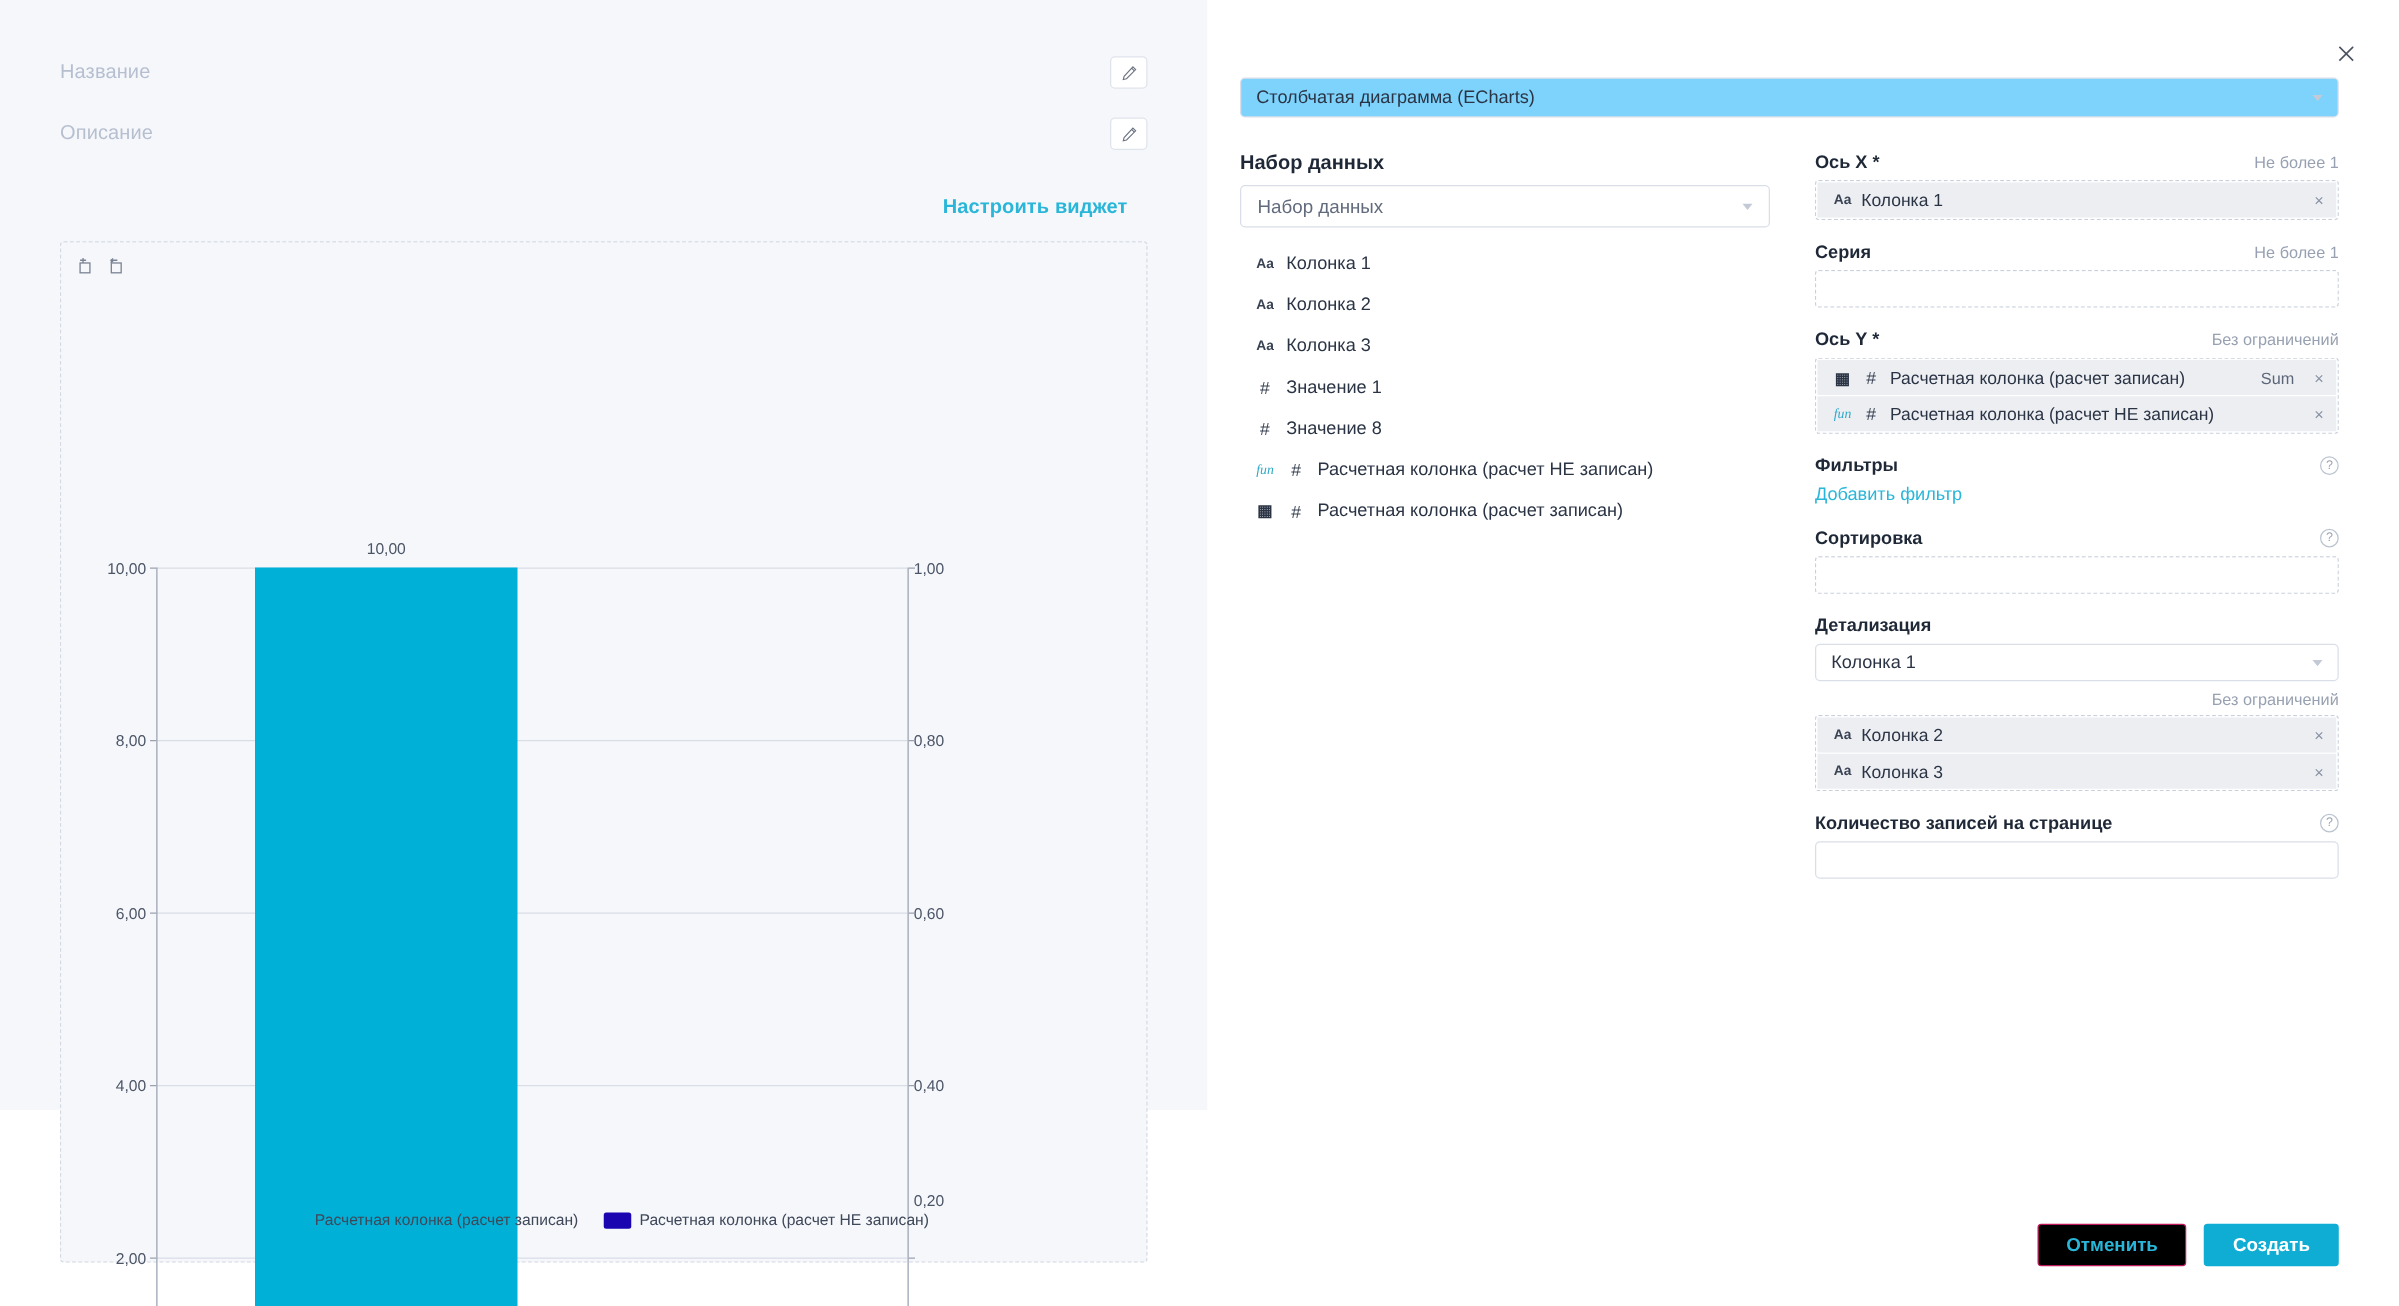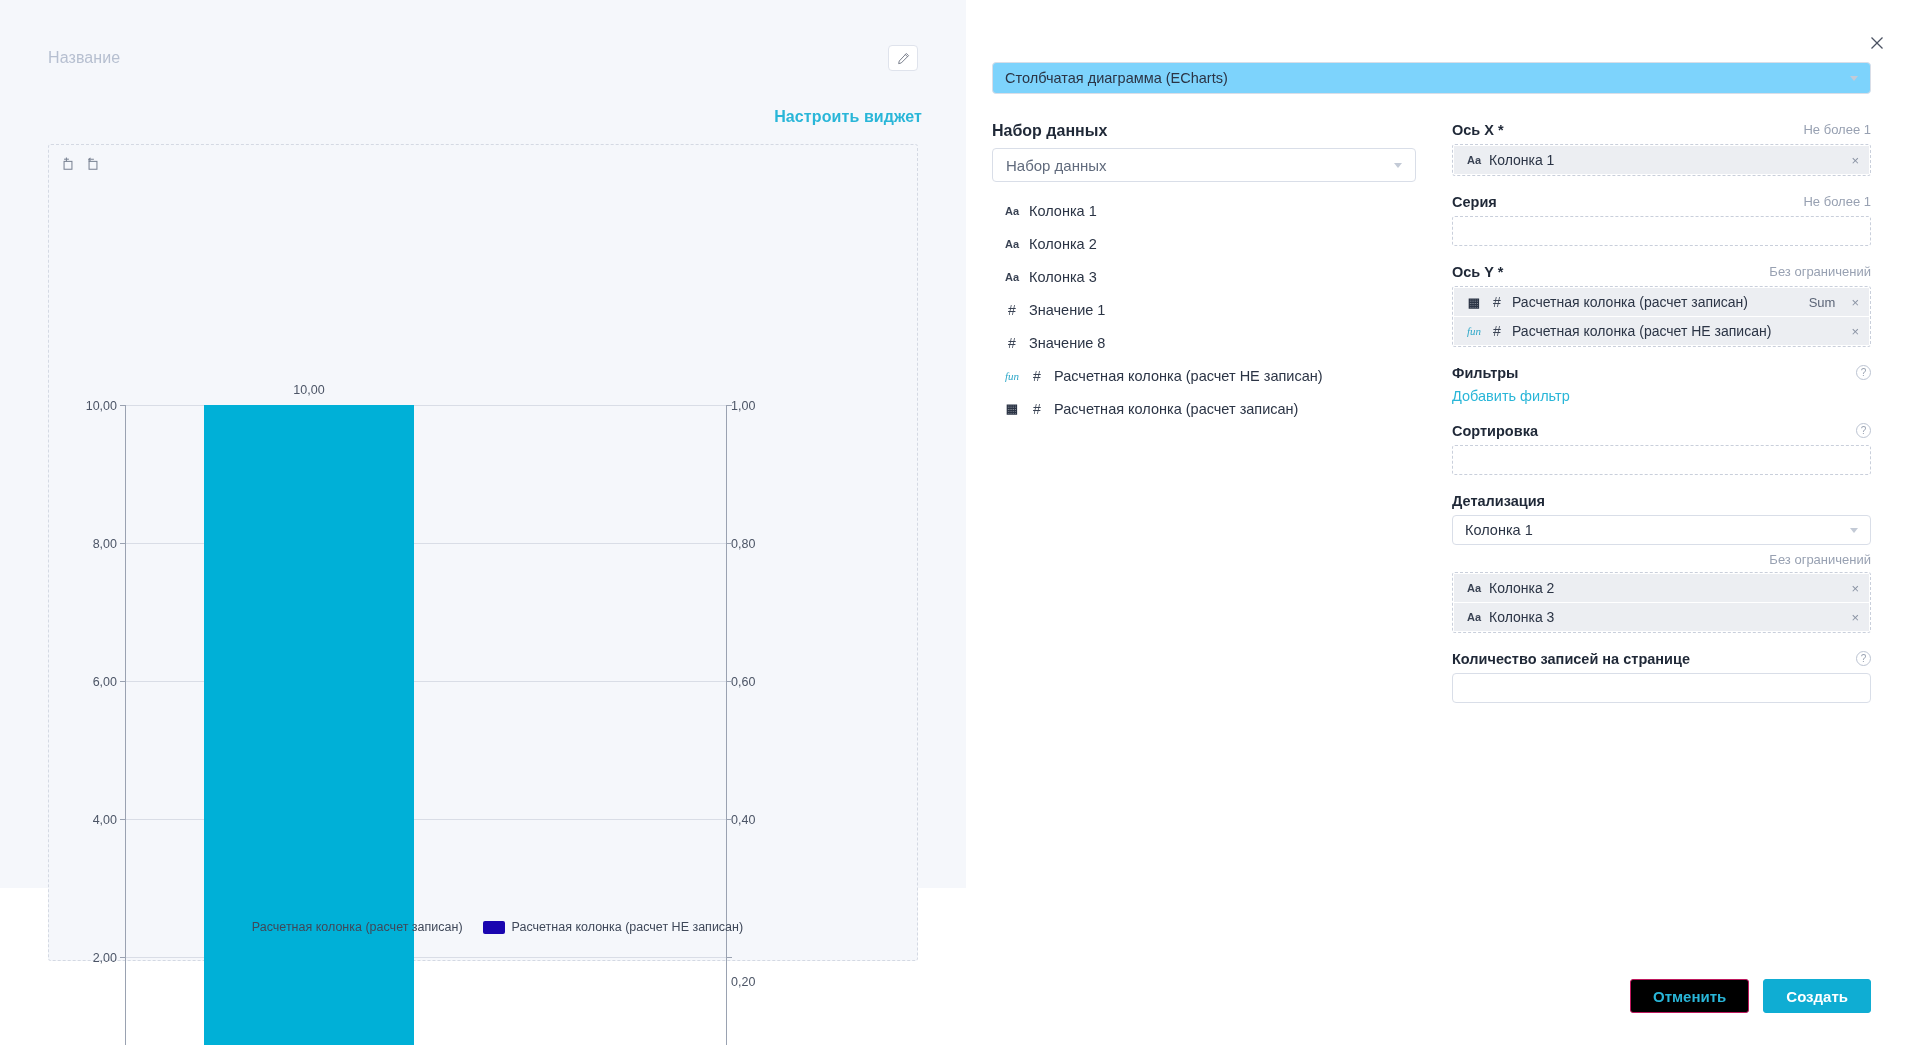--- a/index.html
+++ b/index.html
@@ -32,21 +32,21 @@
     width: 30px; height: 26px;
     background: #ffffff;
     border: 1px solid #dfe3ec;
     border-radius: 4px;
     display: flex; align-items: center; justify-content: center;
     cursor: pointer;
   }
   .icon-btn svg { display: block; }
   .configure-row {
     display: flex; justify-content: flex-end;
-    padding: 0 44px;
+    padding: 0 64px;
     margin-top: 26px;
   }
   .link-accent {
     color: #29b6d8; font-size: 16px; font-weight: 700; cursor: pointer;
     letter-spacing: .1px;
   }
 
   
   .chart-card {
     margin: 18px 48px 0 48px;
@@ -253,20 +253,29 @@
     <div class="pv-row first">
       <span class="pv-placeholder">Название</span>
       <span class="icon-btn">
         <svg width="13" height="13" viewBox="0 0 16 16">
           <path d="M11.5 1.8 L14.2 4.5 L5.2 13.5 L2 14.3 L2.8 11.1 Z" fill="none" stroke="#6b7280" stroke-width="1.1"></path>
           <line x1="10.2" y1="3.1" x2="12.9" y2="5.8" stroke="#6b7280" stroke-width="1.1"></line>
         </svg>
       </span>
     </div>
 
+    <div class="pv-row second">
+      <span class="pv-placeholder">Описание</span>
+      <span class="icon-btn">
+        <svg width="13" height="13" viewBox="0 0 16 16">
+          <path d="M11.5 1.8 L14.2 4.5 L5.2 13.5 L2 14.3 L2.8 11.1 Z" fill="none" stroke="#6b7280" stroke-width="1.1"></path>
+          <line x1="10.2" y1="3.1" x2="12.9" y2="5.8" stroke="#6b7280" stroke-width="1.1"></line>
+        </svg>
+      </span>
+    </div>
 
     <div class="configure-row">
       <span class="link-accent">Настроить виджет</span>
     </div>
 
     <div class="chart-card">
 
       <div class="echarts-toolbox">
         <span>
           <svg width="14" height="14" viewBox="0 0 16 16">
@@ -289,21 +298,21 @@
         <div class="ax-label ax-left" style="left:20px;width:48px;top:254px">10,00</div>
         <div class="ax-label ax-left" style="left:20px;width:48px;top:392px">8,00</div>
         <div class="ax-label ax-left" style="left:20px;width:48px;top:530px">6,00</div>
         <div class="ax-label ax-left" style="left:20px;width:48px;top:668px">4,00</div>
         <div class="ax-label ax-left" style="left:20px;width:48px;top:806px">2,00</div>
 
         <div class="ax-label ax-right" style="left:682px;width:48px;top:254px">1,00</div>
         <div class="ax-label ax-right" style="left:682px;width:48px;top:392px">0,80</div>
         <div class="ax-label ax-right" style="left:682px;width:48px;top:530px">0,60</div>
         <div class="ax-label ax-right" style="left:682px;width:48px;top:668px">0,40</div>
-        <div class="ax-label ax-right" style="left:682px;width:48px;top:830px">0,20</div>
+        <div class="ax-label ax-right" style="left:682px;width:48px;top:760px">0,20</div>
 
         <div class="grid-line" style="left:76px;width:601px;top:260px"></div>
         <div class="grid-line" style="left:76px;width:601px;top:398px"></div>
         <div class="grid-line" style="left:76px;width:601px;top:536px"></div>
         <div class="grid-line" style="left:76px;width:601px;top:674px"></div>
         <div class="grid-line" style="left:76px;width:601px;top:812px"></div>
 
         <div class="axis-vert" style="left:76px;top:260px;height:690px"></div>
         <div class="axis-vert" style="left:677px;top:260px;height:690px"></div>
 

